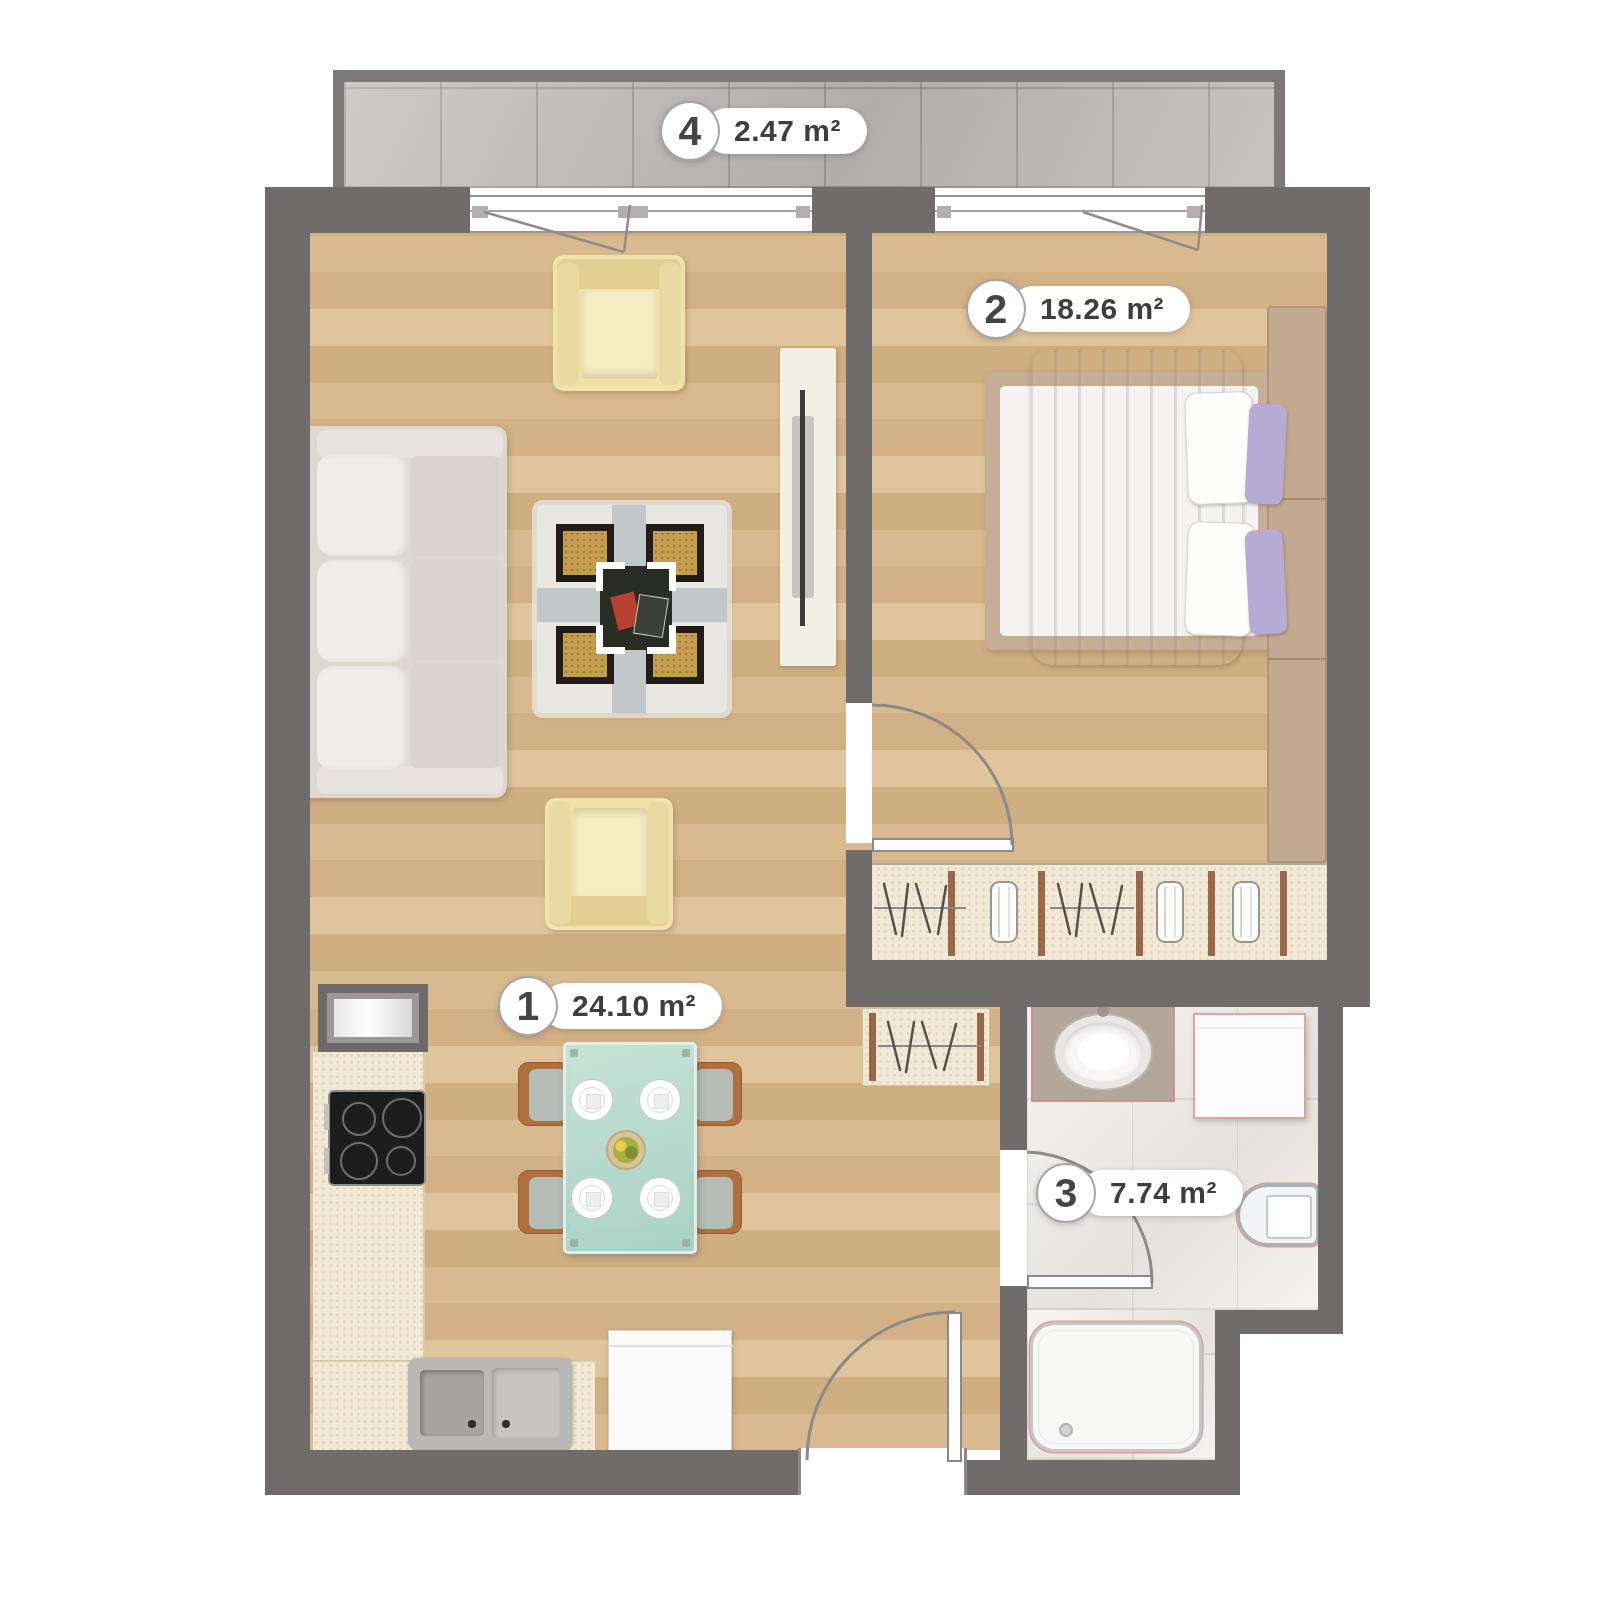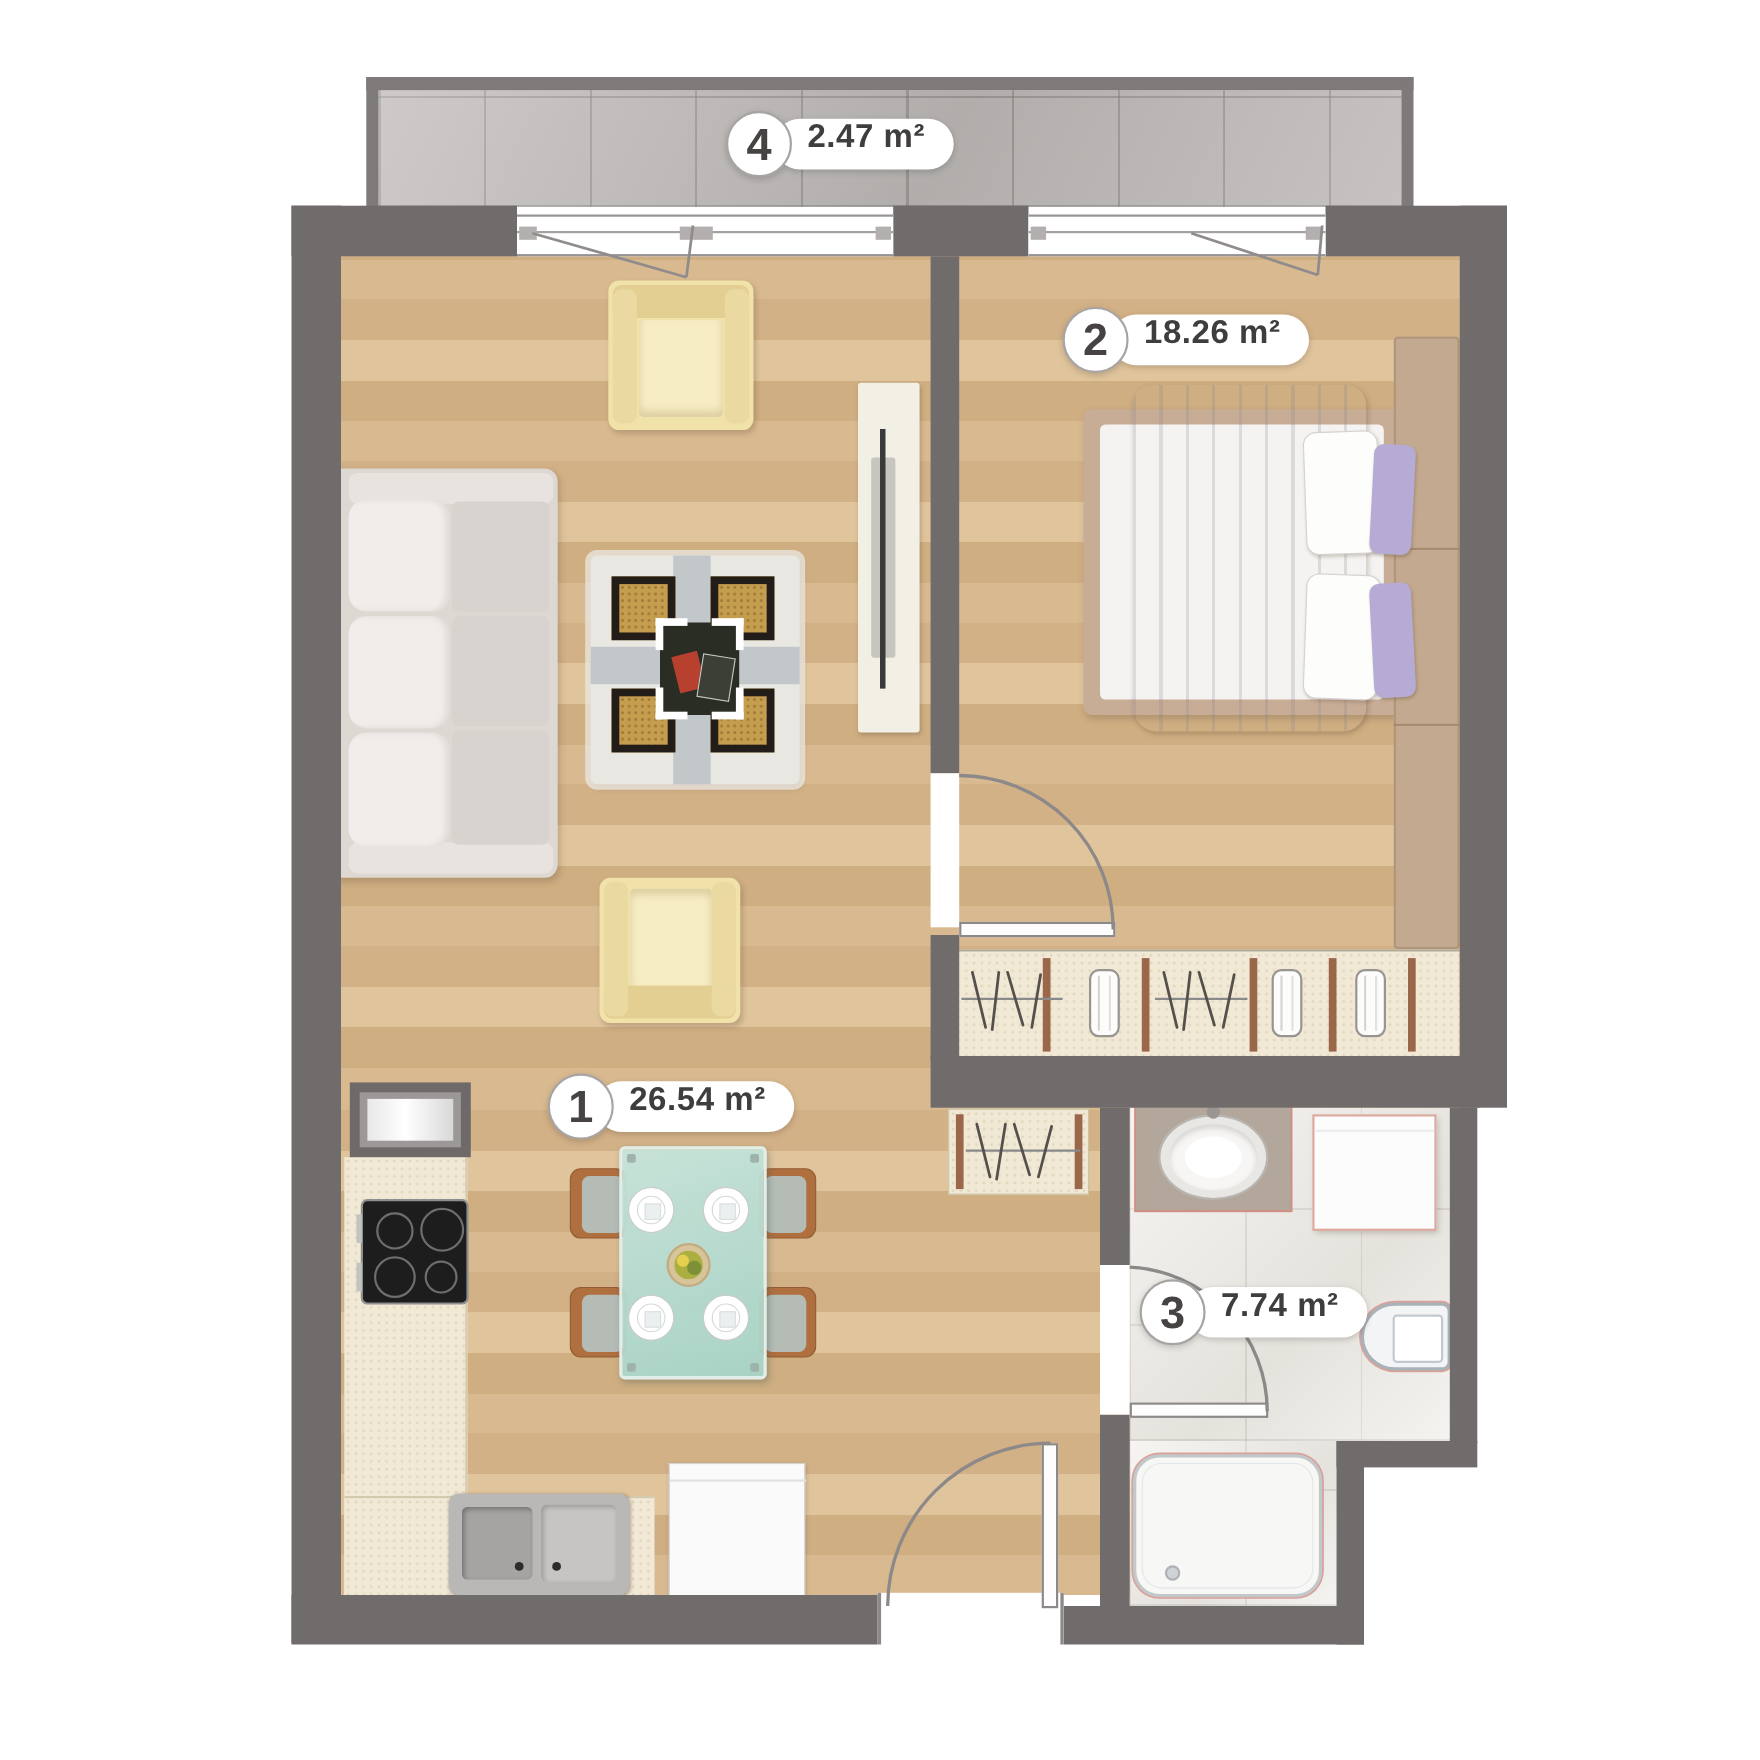--- a/index.html
+++ b/index.html
@@ -28,21 +28,21 @@
     background-size:7px 7px;}
   .winband{position:absolute;background:#fff;border-top:2px solid #979393;border-bottom:2px solid #979393;}
   .winline{position:absolute;background:#a5a1a1;}
   .winblock{position:absolute;background:#b3afaf;}
   .leaf{position:absolute;background:#fdfdfd;border:2px solid #8d8989;box-sizing:border-box;}
   .doorgap{position:absolute;background:#fff;}
   .label{position:absolute;display:flex;align-items:center;filter:drop-shadow(0 2px 3px rgba(0,0,0,.18));}
   .lcirc{width:60px;height:60px;border-radius:50%;background:#fff;border:2px solid #a8a4a4;
     display:flex;align-items:center;justify-content:center;font-size:41px;font-weight:bold;
     color:#474343;z-index:2;box-sizing:border-box;}
-  .lpill{height:46px;background:#fff;border-radius:24px;display:flex;
+  .lpill{height:46px;background:#fff;border-radius:24px;display:flex;align-items:center;
     padding:0 26px 0 30px;margin-left:-16px;font-size:30px;font-weight:600;color:#403d3d;z-index:1;
     white-space:nowrap;letter-spacing:.5px;}
   .towel{position:absolute;width:28px;height:62px;background:#fcfcfb;border:2px solid #989490;
     border-radius:9px;box-sizing:border-box;}
   .towel:before{content:"";position:absolute;left:6px;top:4px;bottom:4px;width:2px;background:#d8d5d1;}
   .towel:after{content:"";position:absolute;right:6px;top:4px;bottom:4px;width:2px;background:#e4e1dd;}
   .divider{position:absolute;width:7px;background:#9a674a;}
   .chair-d{position:absolute;width:52px;height:64px;background:#b06f3e;border-radius:10px;border:1px solid #935c33;box-sizing:border-box;}
   .cush{position:absolute;background:#b5bcb6;border-radius:7px;}
   .plate{position:absolute;width:42px;height:42px;border-radius:50%;background:#fff;border:1px solid #c9c9c9;box-sizing:border-box;}
@@ -288,21 +288,21 @@
         <path d="M 922 1022 L 936 1068"></path>
         <path d="M 944 1070 L 956 1024"></path>
     </g>
   </svg>
 
   <div class="label" style="left:498px;top:976px;">
     <div class="lcirc">
         <span>1</span>
       </div>
     <div class="lpill">
-        <span>26.54 m²</span>
+        <span>24.10 m²</span>
       </div>
   </div>
   <div class="label" style="left:966px;top:279px;">
     <div class="lcirc">
         <span>2</span>
       </div>
     <div class="lpill">
         <span>18.26 m²</span>
       </div>
   </div>

